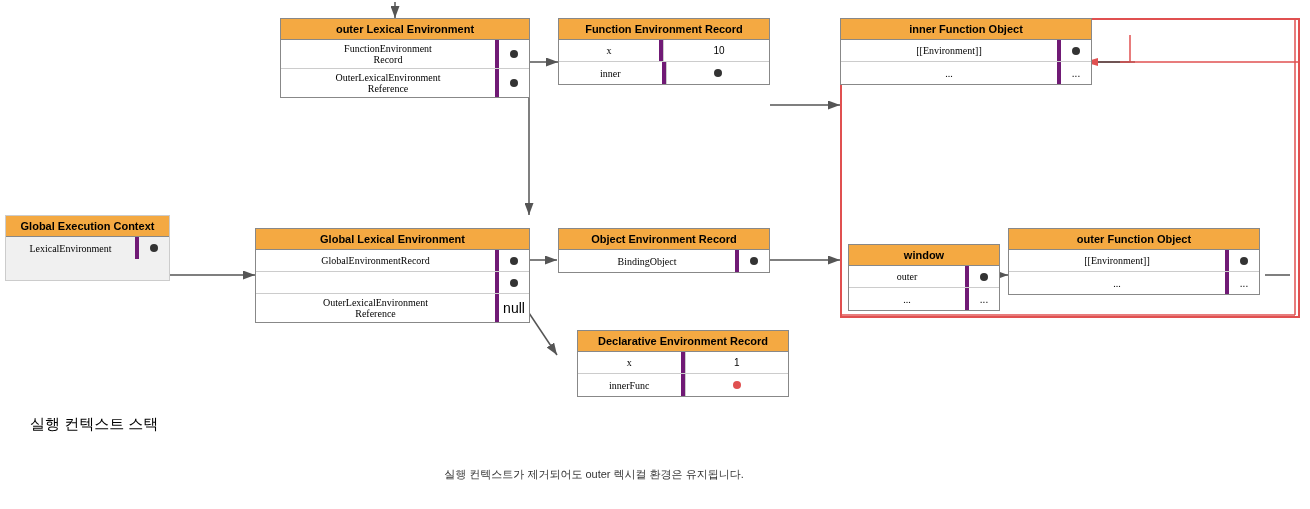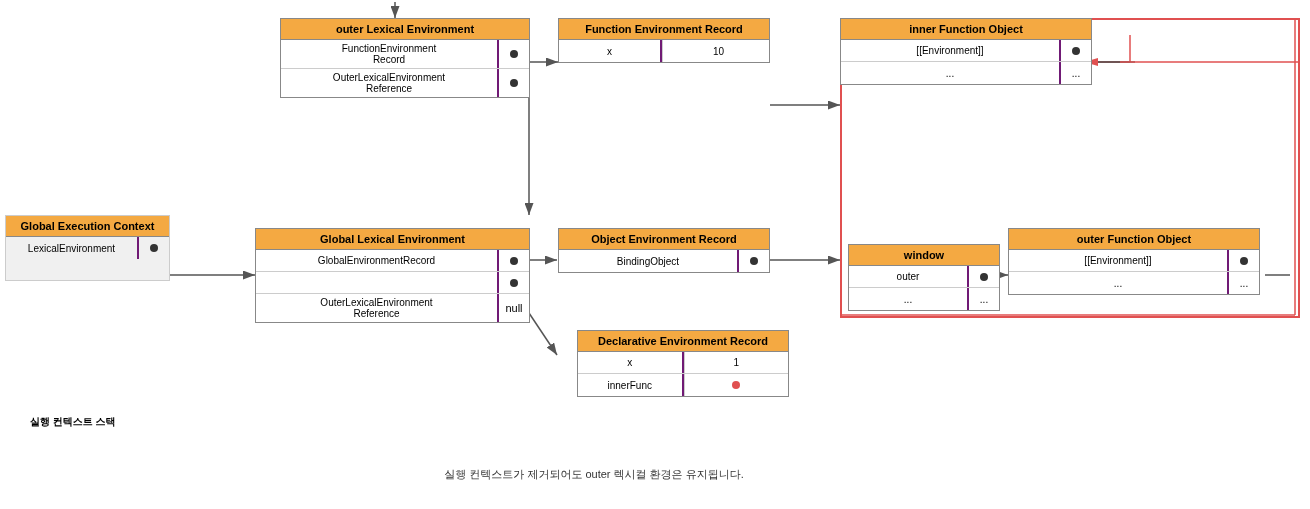--- a/index.html
+++ b/index.html
@@ -44,24 +44,25 @@
       border-bottom: none;
     }
     .box-cell {
       padding: 3px 6px;
       display: flex;
       align-items: center;
       justify-content: center;
       font-size: 10px;
     }
     .box-cell-left {
-      border-right: 2px solid #701a75;
+      border-right: 4px solid #701a75;
       flex: 1;
       justify-content: center;
       text-align: center;
+      font-family: Liberation Serif, serif;
     }
     .box-cell-right {
       width: 30px;
       justify-content: center;
     }
 
     .dot {
       width: 8px;
       height: 8px;
       border-radius: 50%;
@@ -105,22 +106,22 @@
       bottom: 8px;
       left: 50%;
       transform: translateX(-50%);
       font-size: 11px;
       color: #333;
       white-space: nowrap;
     }
 
     .exec-stack-label {
       position: absolute;
-      font-size: 10px;
-      font-weight: bold;
+      font-size: 15px;
+      font-weight: normal;
     }
   </style>
 </head>
 <body>
 
 <div class="diagram-container">
 
   <svg class="arrows-svg">
 
     <defs>
@@ -188,20 +189,26 @@
         </div>
     </div>
   </div>
 
   <div class="box" style="left: 558px; top: 18px; width: 212px;">
     <div class="box-header">Function Environment Record</div>
     <div class="box-row">
       <div class="box-cell box-cell-left">x</div>
       <div class="box-cell" style="flex:1; border-left:1px solid #ccc; justify-content:center;padding-left:11px;">10</div>
     </div>
+    <div class="box-row">
+      <div class="box-cell box-cell-left">inner</div>
+      <div class="box-cell" style="flex:1; border-left:1px solid #ccc; justify-content:center;">
+          <span class="dot"></span>
+        </div>
+    </div>
   </div>
 
   <div class="box" style="left: 840px; top: 18px; width: 252px;">
     <div class="box-header">inner Function Object</div>
     <div class="box-row">
       <div class="box-cell box-cell-left">[[Environment]]</div>
       <div class="box-cell box-cell-right">
           <span class="dot"></span>
         </div>
     </div>
@@ -232,21 +239,21 @@
         </div>
     </div>
     <div class="box-row">
       <div class="box-cell box-cell-left"></div>
       <div class="box-cell box-cell-right">
           <span class="dot"></span>
         </div>
     </div>
     <div class="box-row">
       <div class="box-cell box-cell-left">OuterLexicalEnvironment<br>Reference</div>
-      <div class="box-cell box-cell-right" style="font-size:11px;">null</div>
+      <div class="box-cell box-cell-right" style="font-size:14px;">null</div>
     </div>
   </div>
 
   <div class="box" style="left: 558px; top: 228px; width: 212px;">
     <div class="box-header">Object Environment Record</div>
     <div class="box-row">
       <div class="box-cell box-cell-left">BindingObject</div>
       <div class="box-cell box-cell-right">
           <span class="dot"></span>
         </div>

